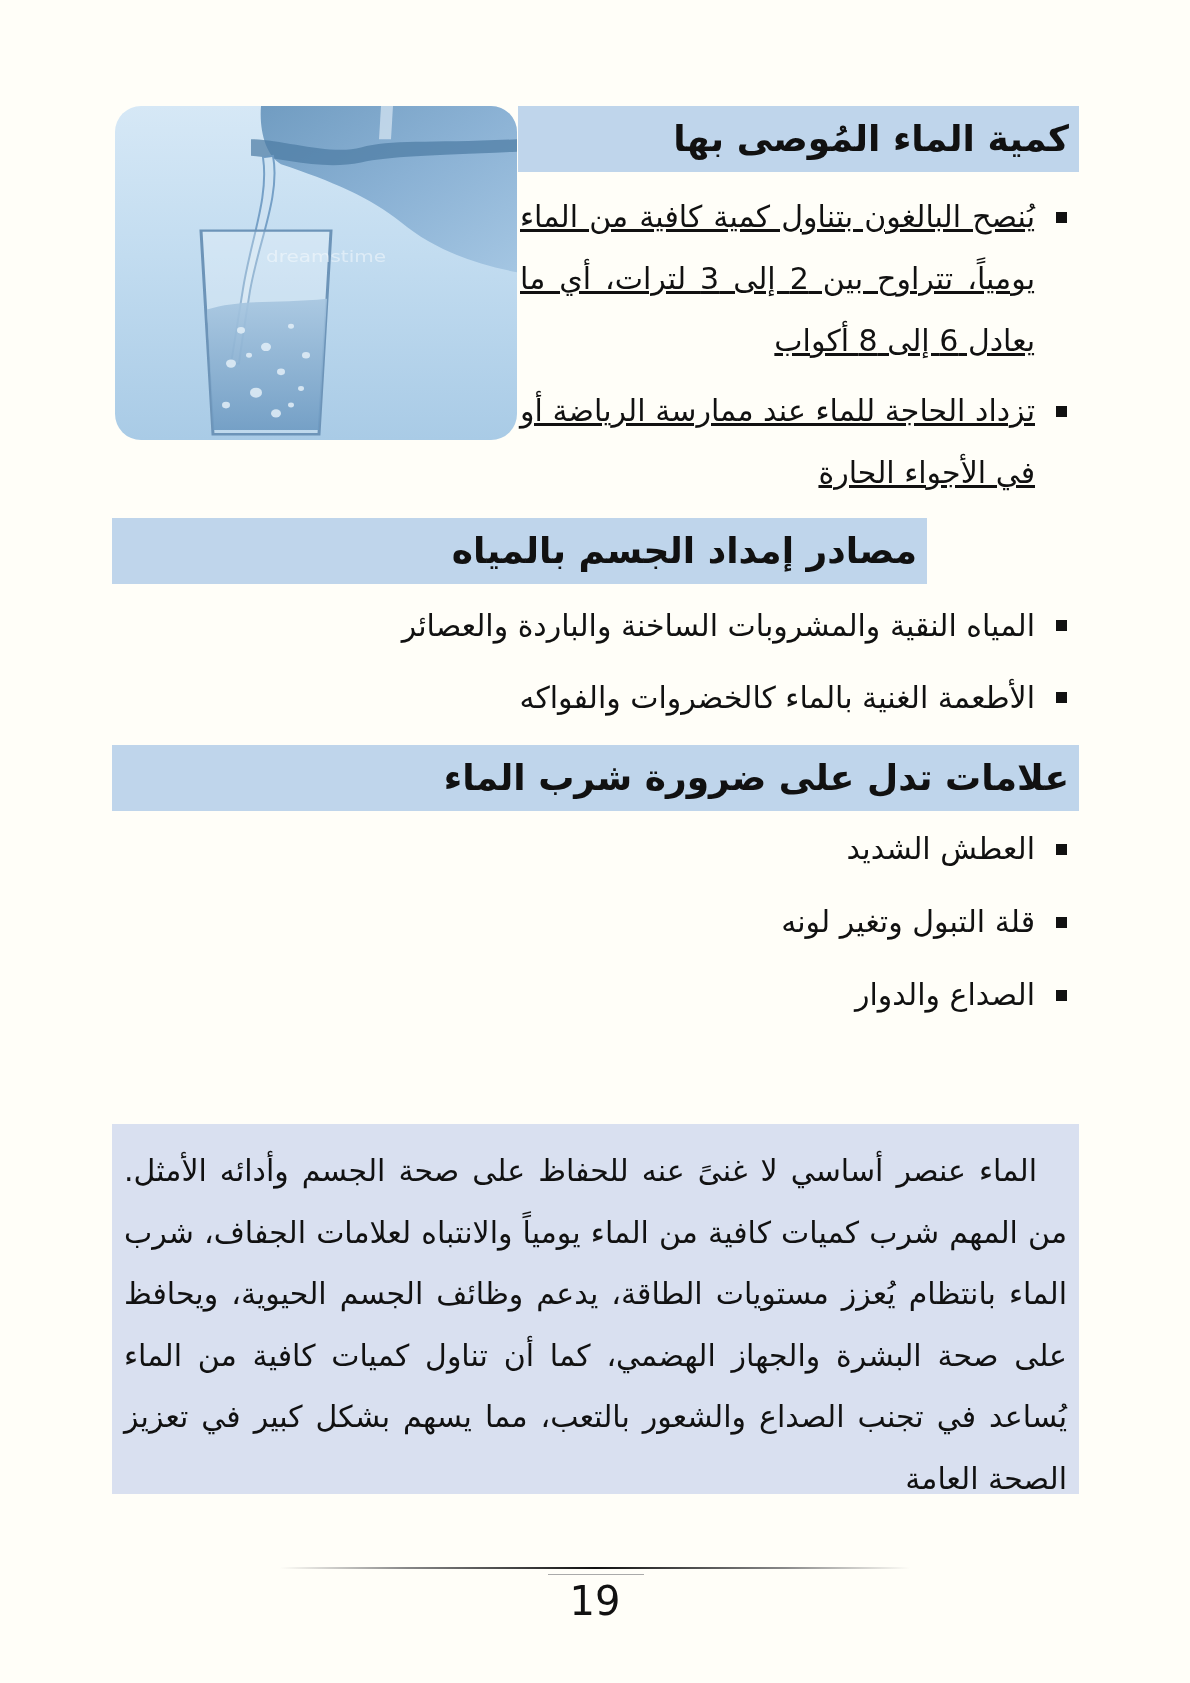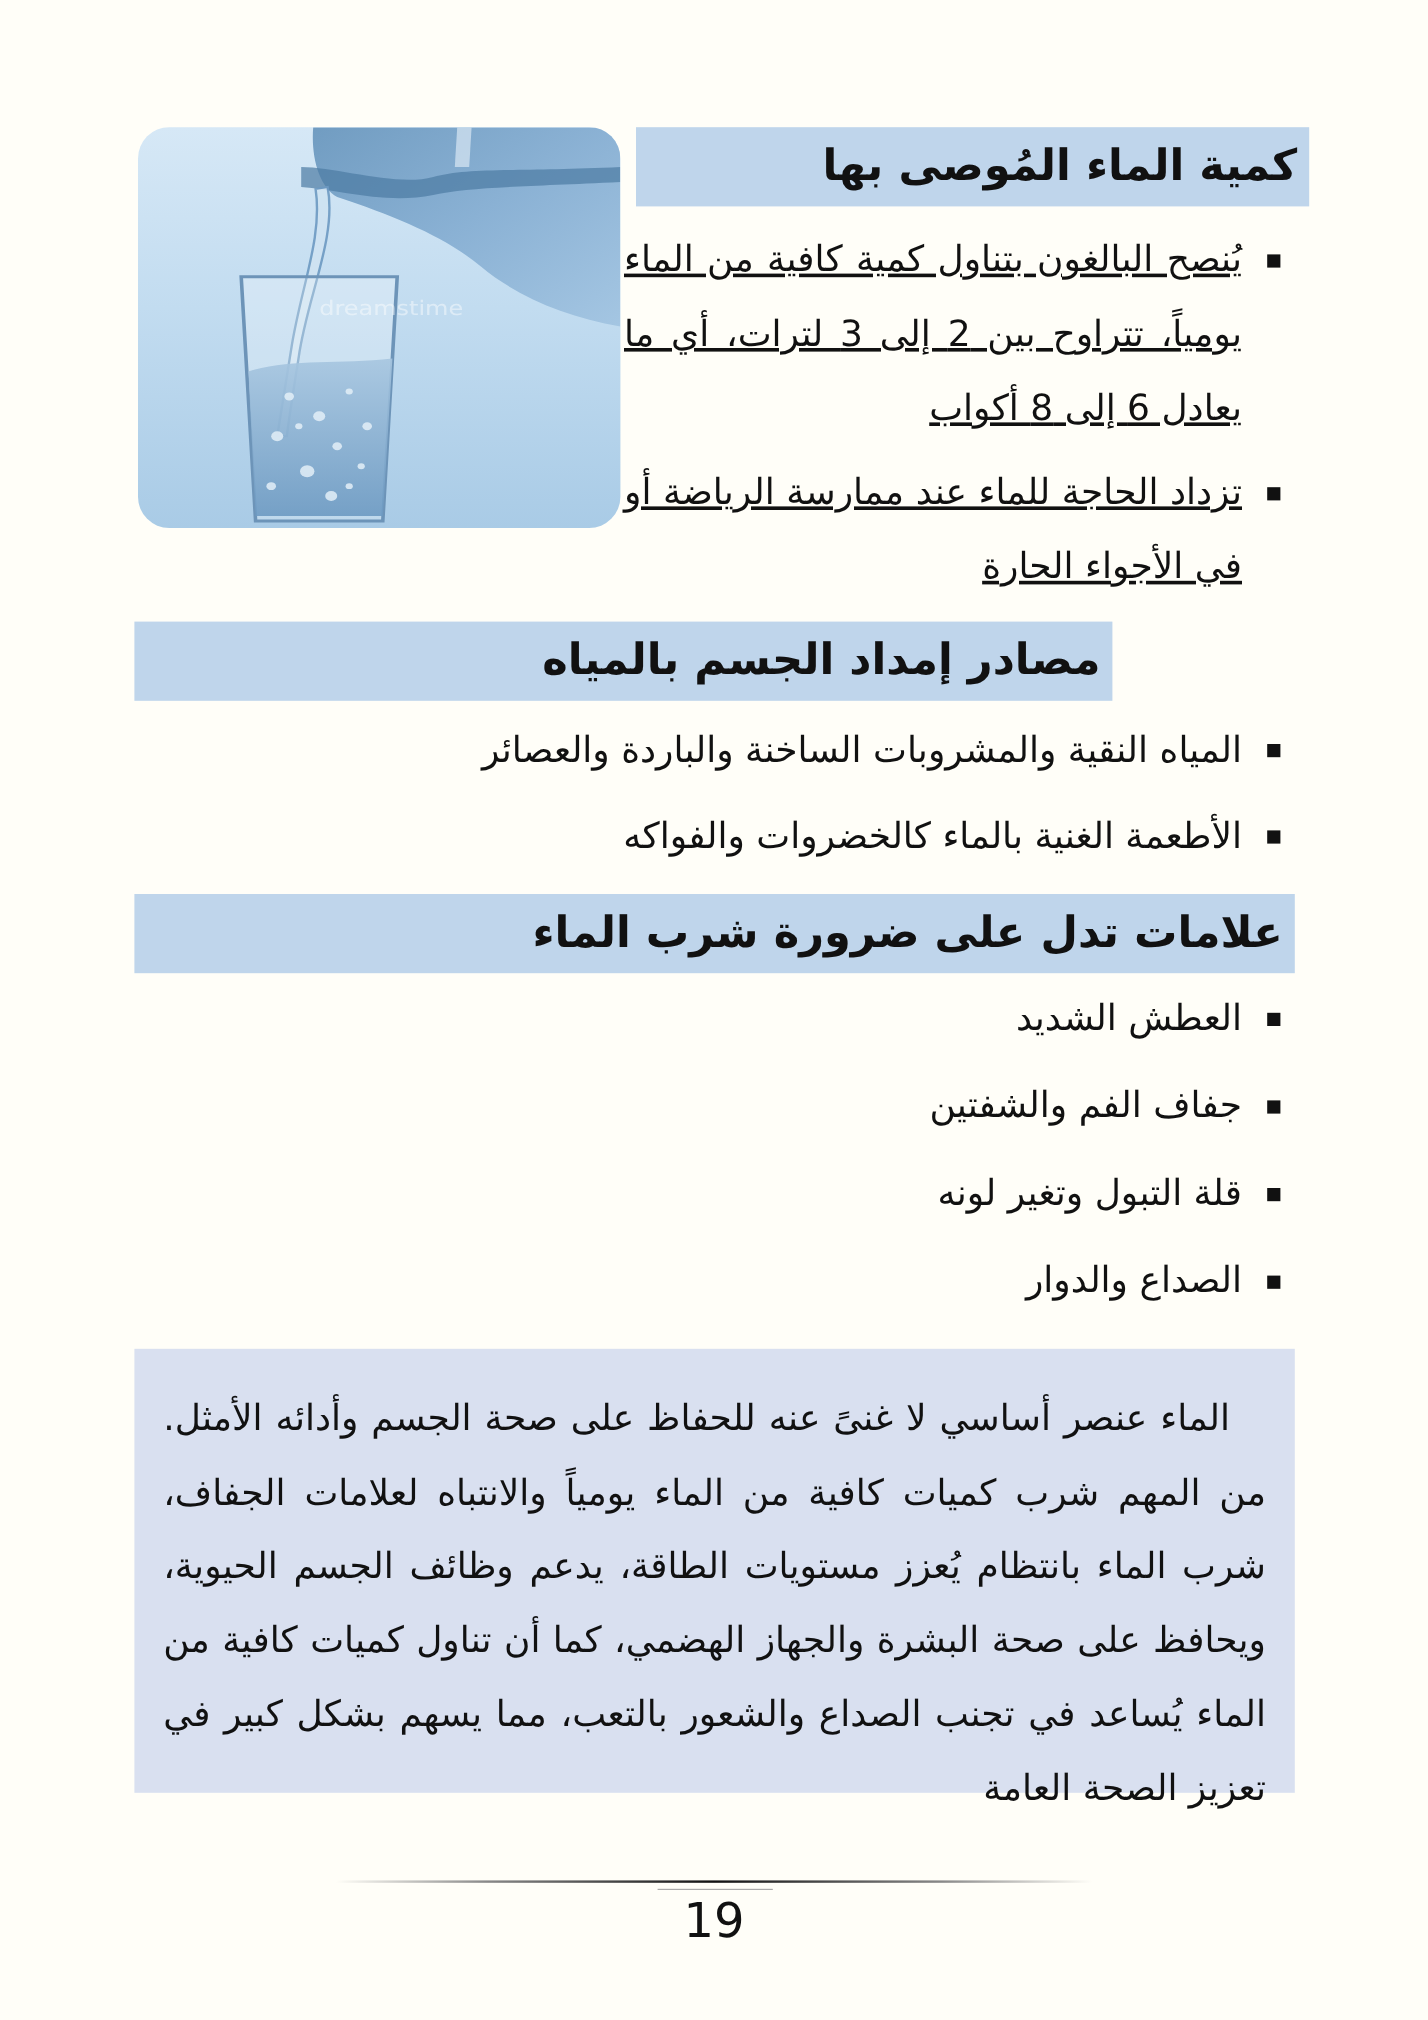--- a/index.html
+++ b/index.html
@@ -21,21 +21,21 @@
   .photo svg { width: 100%; height: 100%; display: block; }
   .hbar {
     position: absolute; background: #bfd5eb;
     height: 66px; display: flex; align-items: center; justify-content: flex-start;
     padding: 0 10px; box-sizing: border-box;
   }
   .hbar h2 {
     margin: 0; font-size: 36px; font-weight: bold; line-height: 1;
     font-family: "DejaVu Sans", sans-serif; letter-spacing: -0.5px;
   }
-  #h1 { left: 530px; top: 106px; width: 561px; }
+  #h1 { left: 518px; top: 106px; width: 561px; }
   #h2 { left: 112px; top: 518px; width: 815px; }
   #h3 { left: 112px; top: 745px; width: 967px; }
   ul.list {
     position: absolute; margin: 0; padding: 0; list-style: none;
     font-size: 30px; line-height: 62px;
   }
   ul.list li { position: relative; padding-right: 40px; text-align: justify; text-align-last: right; }
   ul.list li .bullet {
     position: absolute; right: 8px; top: 26px; width: 11px; height: 11px; background: #111;
   }
@@ -43,21 +43,21 @@
   #list1 li { margin-bottom: 8px; }
   #list2 { left: 112px; top: 594px; width: 963px; line-height: 64px; }
   #list2 li { margin-bottom: 8px; }
   #list3 { left: 112px; top: 818px; width: 963px; line-height: 62px; }
   #list3 li { margin-bottom: 11px; }
   .summary {
     position: absolute; left: 112px; top: 1124px; width: 967px; height: 370px;
     background: #d9e0f0; box-sizing: border-box; padding: 12px 8px 0 8px;
   }
   .summary p {
-    margin: 16px; font-size: 30px; line-height: 61.5px; text-align: justify;
+    margin: 4px; font-size: 30px; line-height: 61.5px; text-align: justify;
     text-indent: 30px;
   }
   .footer-rule {
     position: absolute; left: 280px; top: 1567px; width: 630px; height: 2px;
     background: linear-gradient(90deg, rgba(0,0,0,0) 0%, #888 20%, #111 50%, #888 80%, rgba(0,0,0,0) 100%);
   }
   .footer-rule2 {
     position: absolute; left: 548px; top: 1574px; width: 96px; height: 1px; background: #aaa;
   }
   .page-num {
@@ -122,21 +122,20 @@
 <ul class="list rtl" id="list2">
   <li><span class="bullet"></span><span>المياه النقية والمشروبات الساخنة والباردة والعصائر</span></li>
   <li><span class="bullet"></span><span>الأطعمة الغنية بالماء كالخضروات والفواكه</span></li>
 </ul>
 
 <div class="hbar rtl" id="h3">
   <h2>علامات تدل على ضرورة شرب الماء</h2>
 </div>
 <ul class="list rtl" id="list3">
   <li><span class="bullet"></span><span>العطش الشديد</span></li>
-  <li><span class="bullet"></span><span>جفاف الفم والشفتين</span></li>
   <li><span class="bullet"></span><span>قلة التبول وتغير لونه</span></li>
   <li><span class="bullet"></span><span>الصداع والدوار</span></li>
 </ul>
 
 <div class="summary rtl">
   <p>الماء عنصر أساسي لا غنىً عنه للحفاظ على صحة الجسم وأدائه الأمثل. من المهم شرب كميات كافية من الماء يومياً والانتباه لعلامات الجفاف، شرب الماء بانتظام يُعزز مستويات الطاقة، يدعم وظائف الجسم الحيوية، ويحافظ على صحة البشرة والجهاز الهضمي، كما أن تناول كميات كافية من الماء يُساعد في تجنب الصداع والشعور بالتعب، مما يسهم بشكل كبير في تعزيز الصحة العامة</p>
 </div>
 
 <div class="footer-rule"></div>
 <div class="footer-rule2"></div>

